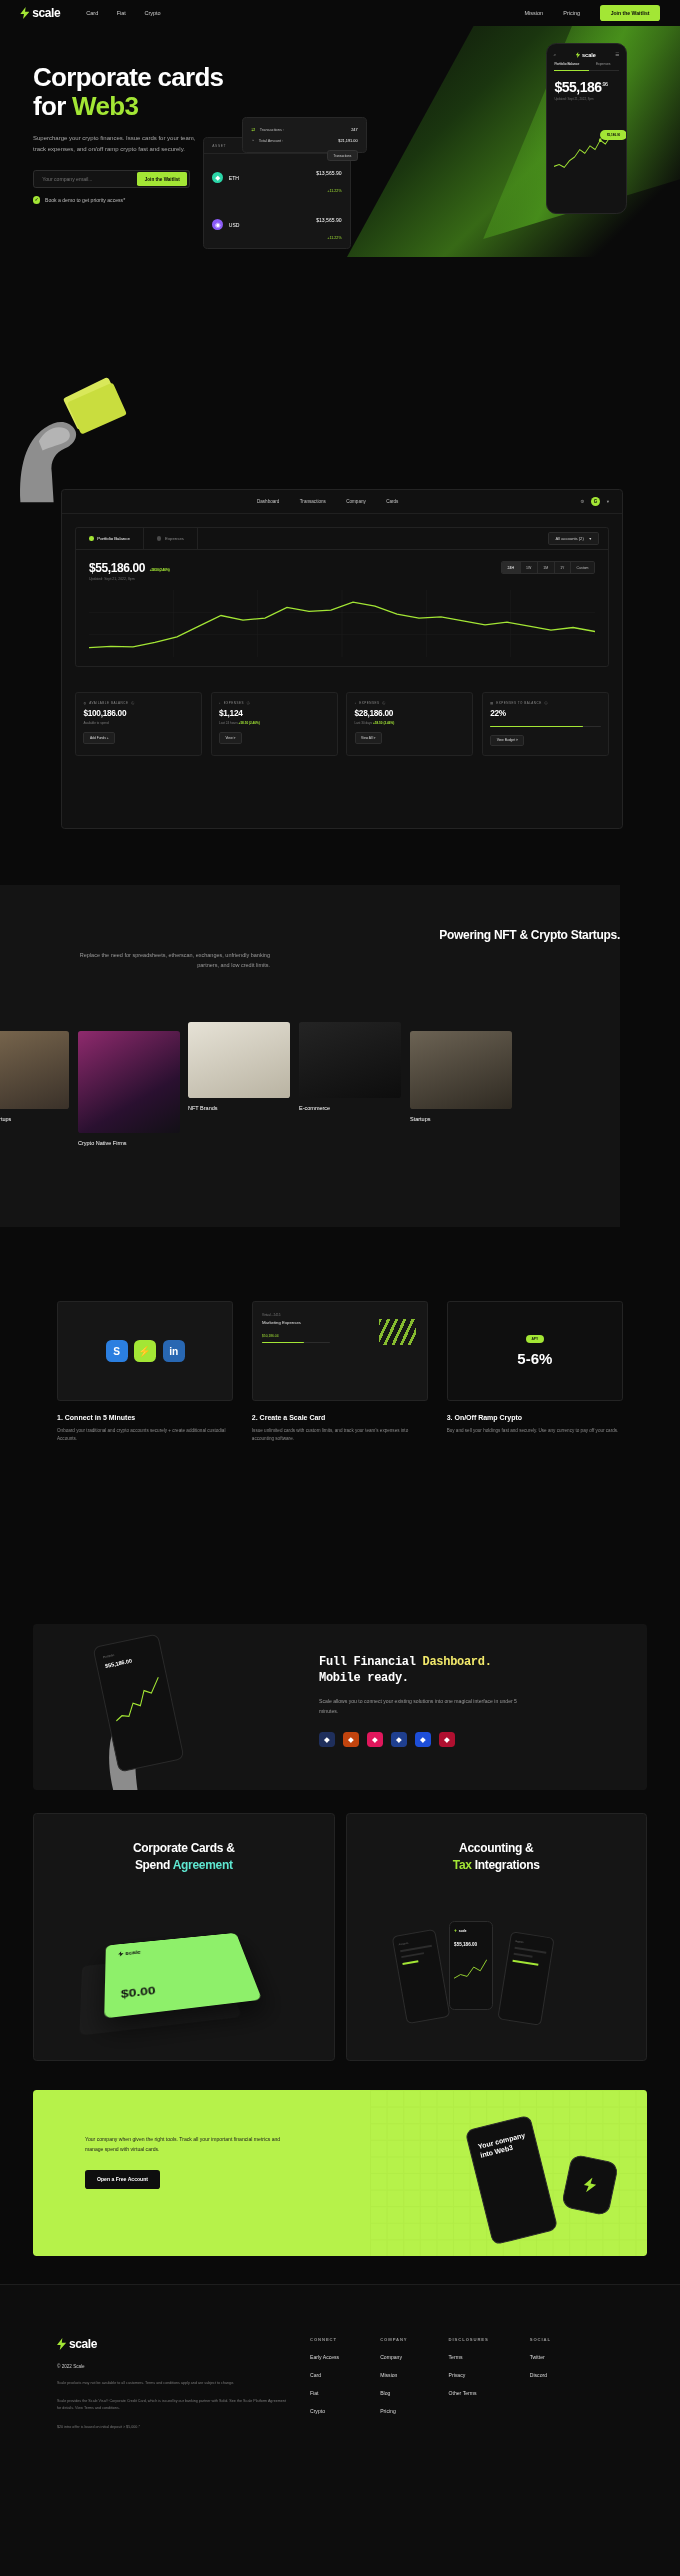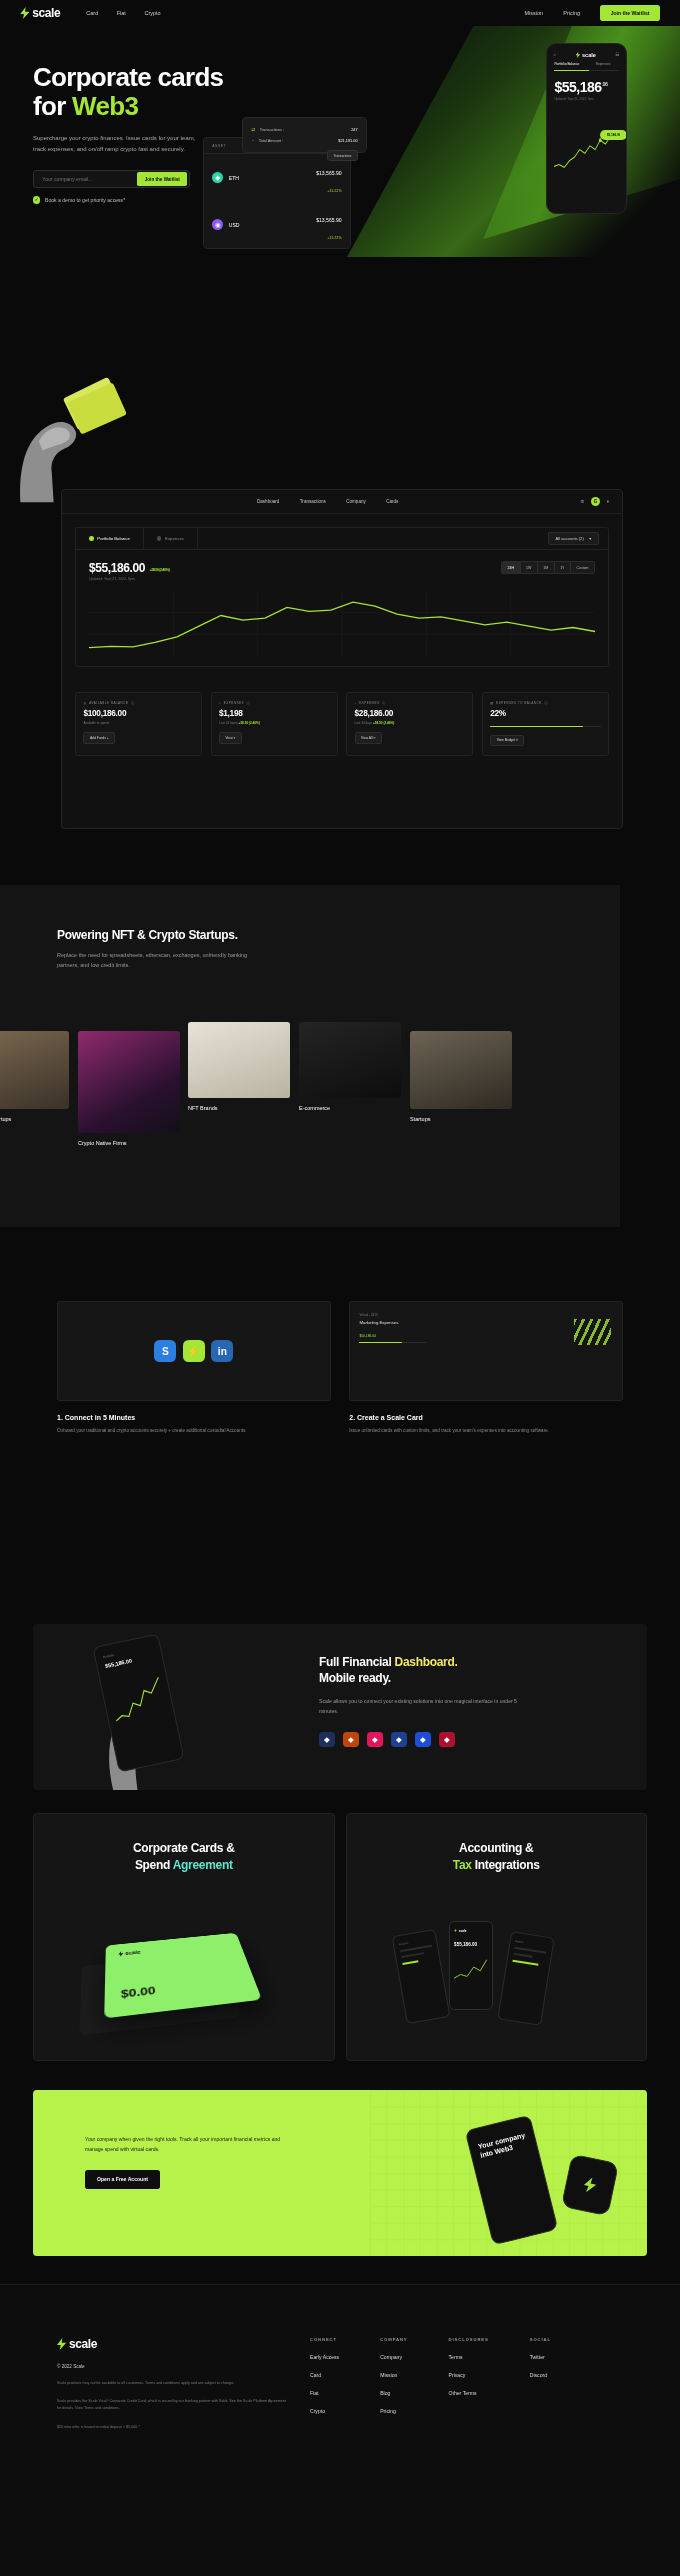--- a/index.html
+++ b/index.html
@@ -133,42 +133,42 @@
   .stat .lbl { font-size:3px; color:#8a8a8a; letter-spacing:0.5px;
     display:flex; align-items:center; gap:2.8px; }
   .stat .val { font-size:8.3px; font-weight:700; margin-top:3.7px; letter-spacing:-0.3px; }
   .stat .sub { font-size:3.1px; color:#7a7a7a; margin-top:2.8px; }
   .stat .sub b { color:#a3e635; font-weight:700; }
   .mini { margin-top:6.5px; background:#1e1e1e; border:0.9px solid #2e2e2e; border-radius:1.8px;
     font-size:3.3px; color:#dcdcdc; padding:2.8px 5.5px; display:inline-block; }
   .bar { margin-top:7.4px; height:1.8px; background:#2c2c2c; border-radius:0.9px; }
   .bar i { display:block; height:1.8px; width:84%; background:#a3e635; border-radius:0.9px; }
   
-  .powering { position:absolute; top:885px; left:0; width:620px; height:342px; background:#141414; }
+  .powering { position:absolute; top:885px; left:0; width:620px; height:342px; background:#141414;text-align:right; }
   .pw-h { padding:43px 0 0 57px; }
   .pw-h h2 { font-size:12px; font-weight:700; letter-spacing:-0.3px; }
   .pw-h p { margin-top:8.3px; font-size:5.5px; line-height:1.85; color:#9a9a9a; max-width:213px; }
   .tiles { position:absolute; top:146px; left:0; width:680px; height:139px; }
   .tile { position:absolute; border-radius:2.8px; overflow:hidden; }
   .tcap { position:absolute; font-size:5.5px; color:#fff; }
   
   .steps { position:absolute; top:1227px; left:0; width:680px; height:397px; background:#0a0a0a; }
   .scards { display:flex; gap:18.5px; padding:74px 57px 0; }
   .scard { flex:1; }
   .sbox { height:100px; background:#161616; border:0.9px solid #242424; border-radius:2.8px;
     position:relative; display:flex; align-items:center; justify-content:center; }
   .appic { width:22px; height:22px; border-radius:5.5px; display:flex; align-items:center;
     justify-content:center; color:#fff; font-size:10.2px; font-weight:700; }
   .scard h3 { font-size:7px; font-weight:700; margin-top:13px; }
   .scard p { font-size:4.6px; line-height:1.9; color:#8a8a8a; margin-top:5.5px; }
   
   .mobile { position:absolute; top:1624px; left:33px; width:614px; height:166px;
     background:#141414; border-radius:3.7px; overflow:hidden; }
   .mob-txt { position:absolute; left:286px; top:31px; width:305px; }
-  .mob-txt h2 { font-size:12px; font-weight:700; line-height:1.3; letter-spacing:-0.3px; }
+  .mob-txt h2 { font-size:12px; font-weight:700; line-height:1.3; letter-spacing:-0.3px;font-family:Liberation Mono, monospace; }
   .mob-txt h2 .y { color:#f2e96b; }
   .mob-txt p { margin-top:11px; font-size:5.1px; line-height:1.9; color:#9a9a9a; max-width:203px; }
   .logos { display:flex; gap:8.3px; margin-top:15px; }
   .lg { width:15.7px; height:15.7px; border-radius:3.7px; display:flex; align-items:center;
     justify-content:center; font-size:7.4px; color:#fff; }
   .mob-hand { position:absolute; left:44px; top:-5.5px; width:166px; height:176px; }
   .mob-phone { position:absolute; left:72px; top:15px; width:67px; height:128px;
     background:#101010; border:1.8px solid #2a2a2a; border-radius:7.4px;
     transform:rotate(-12deg); padding:9.2px 7.4px; }
   
@@ -408,21 +408,21 @@
         <div class="val">$100,186.00</div>
         <div class="sub"><span>Available to spend</span></div>
         <button class="mini">Add Funds +</button>
       </div>
       <div class="stat">
         <div class="lbl">
             <span>↓</span>
             <span>EXPENSES</span>
             <span>ⓘ</span>
           </div>
-        <div class="val">$1,198</div>
+        <div class="val">$1,124</div>
         <div class="sub"><span>Last 24 hours</span> <b>+58.50 (2.46%)</b></div>
         <button class="mini">View &gt;</button>
       </div>
       <div class="stat">
         <div class="lbl">
             <span>↓</span>
             <span>EXPENSES</span>
             <span>ⓘ</span>
           </div>
         <div class="val">$28,186.00</div>
@@ -491,20 +491,28 @@
           <div style="width:68px;height:1.8px;background:#2c2c2c;margin-top:3.7px;border-radius:0.9px;">
               <i style="display:block;width:62%;height:1.8px;background:#a3e635;border-radius:0.9px;"></i>
             </div>
         </div>
         <div style="position:absolute;right:11px;top:16.6px;width:37px;height:26px;background:repeating-linear-gradient(115deg,#a3e635 0 2.8px,transparent 2.8px 7.4px);opacity:.8;"></div>
       </div>
       <h3>2. Create a Scale Card</h3>
       <p>Issue unlimited cards with custom limits, and track your team's expenses into accounting software.</p>
     </div>
 
+    <div class="scard">
+      <div class="sbox" style="flex-direction:column;gap:6.5px;background:#0f0f0f;">
+        <span style="background:#a3e635;color:#111;font-size:3.3px;font-weight:700;padding:1.8px 5.5px;border-radius:5.5px;">APY</span>
+        <span style="font-size:15px;font-weight:700;">5-6%</span>
+      </div>
+      <h3>3. On/Off Ramp Crypto</h3>
+      <p>Buy and sell your holdings fast and securely. Use any currency to pay off your cards.</p>
+    </div>
   </div>
 </div>
 
 <div class="mobile">
   <svg class="mob-hand" viewBox="0 0 180 190">
     <path d="M40 188 C30 150 34 112 56 96 C70 86 86 92 88 104 C90 116 78 124 70 132 C62 140 62 160 66 188 Z" fill="#8c8c8c"></path>
     <path d="M52 106 C62 92 80 88 90 96 C96 102 92 112 82 116 C72 120 58 118 52 114 Z" fill="#b0b0b0"></path>
   </svg>
   <div class="mob-phone">
     <div style="font-size:3.1px;color:#7a7a7a;">Portfolio</div>

